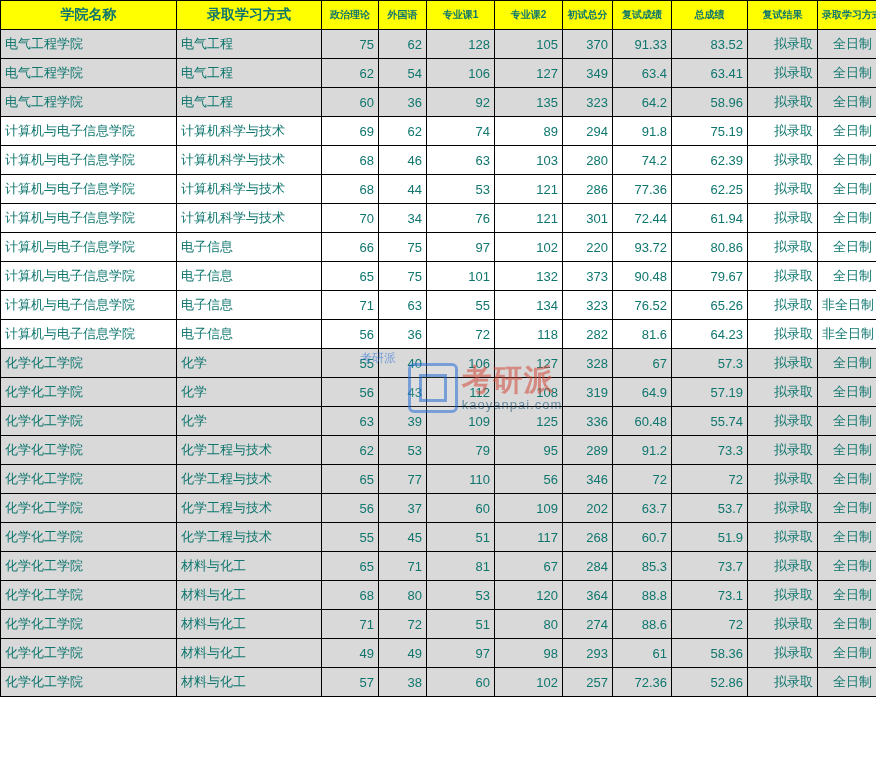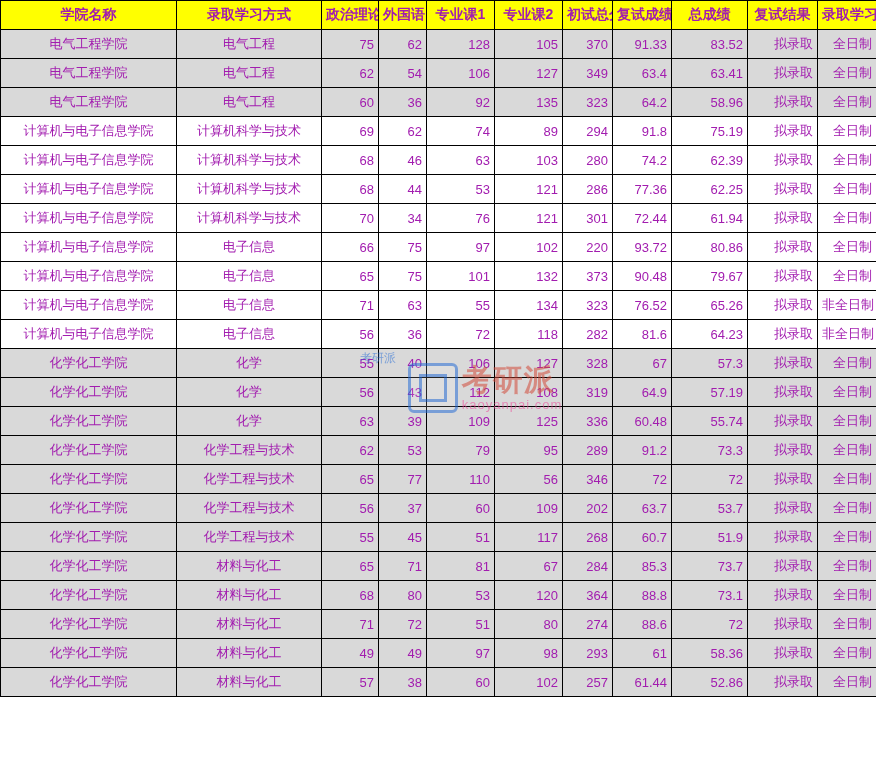--- a/index.html
+++ b/index.html
@@ -16,60 +16,60 @@
   #sheet {
     position: relative;
     width: 876px;
     height: 769px;
   }
   table.grid {
     border-collapse: collapse;
     table-layout: fixed;
     width: 876px;
     font-size: 13px;
-    color: #a21caf;
+    color: #0f766e;
   }
   table.grid td, table.grid th {
     border: 1px solid #000;
     padding: 0 4px;
     height: 29px;
     box-sizing: border-box;
     overflow: hidden;
     white-space: nowrap;
   }
   thead th {
     background: #ffff00;
     font-weight: bold;
     text-align: center;
     vertical-align: middle;
     font-size: 14px;
     line-height: 1.12;
     height: 88px;
   }
   thead th.tall-two {
-    font-size: 14px;
+    font-size: 10px;
   }
   
   col.c0 { width: 176px; }
   col.c1 { width: 145px; }
   col.c2 { width: 57px; }
   col.c3 { width: 48px; }
   col.c4 { width: 68px; }
   col.c5 { width: 68px; }
   col.c6 { width: 50px; }
   col.c7 { width: 59px; }
   col.c8 { width: 76px; }
   col.c9 { width: 70px; }
   col.c10 { width: 59px; }
 
   tbody td {
     vertical-align: middle;
   }
   td.txt {
-    text-align: center;
+    text-align: left;
   }
   td.num {
     text-align: right;
     padding-right: 6px;
   }
   td.ctr {
     text-align: right;
   }
   tr.shade td {
     background: #d9d9d9;
@@ -112,21 +112,21 @@
     line-height: 1;
   }
   #wm-main {
     font-size: 30px;
     font-weight: bold;
     color: #d24a3a;
     letter-spacing: 1px;
   }
   #wm-sub {
     font-size: 13px;
-    color: #ec4899;
+    color: #0c4a6e;
     letter-spacing: 1px;
     margin-top: 3px;
   }
   #wm-top {
     position: absolute;
     left: 0px;
     top: -2px;
     font-size: 12px;
     color: #2a6fd6;
   }
@@ -453,21 +453,21 @@
           <td class="ctr">全日制</td>
         </tr>
         <tr class="shade">
           <td class="txt">化学化工学院</td>
           <td class="txt">材料与化工</td>
           <td class="num">57</td>
           <td class="num">38</td>
           <td class="num">60</td>
           <td class="num">102</td>
           <td class="num">257</td>
-          <td class="num">61.44</td>
+          <td class="num">72.36</td>
           <td class="num">52.86</td>
           <td class="ctr">拟录取</td>
           <td class="ctr">全日制</td>
         </tr>
       </tbody>
   </table>
 
   <div id="watermark">
     <div id="wm-top">考研派</div>
     <div id="wm-badge"></div>

